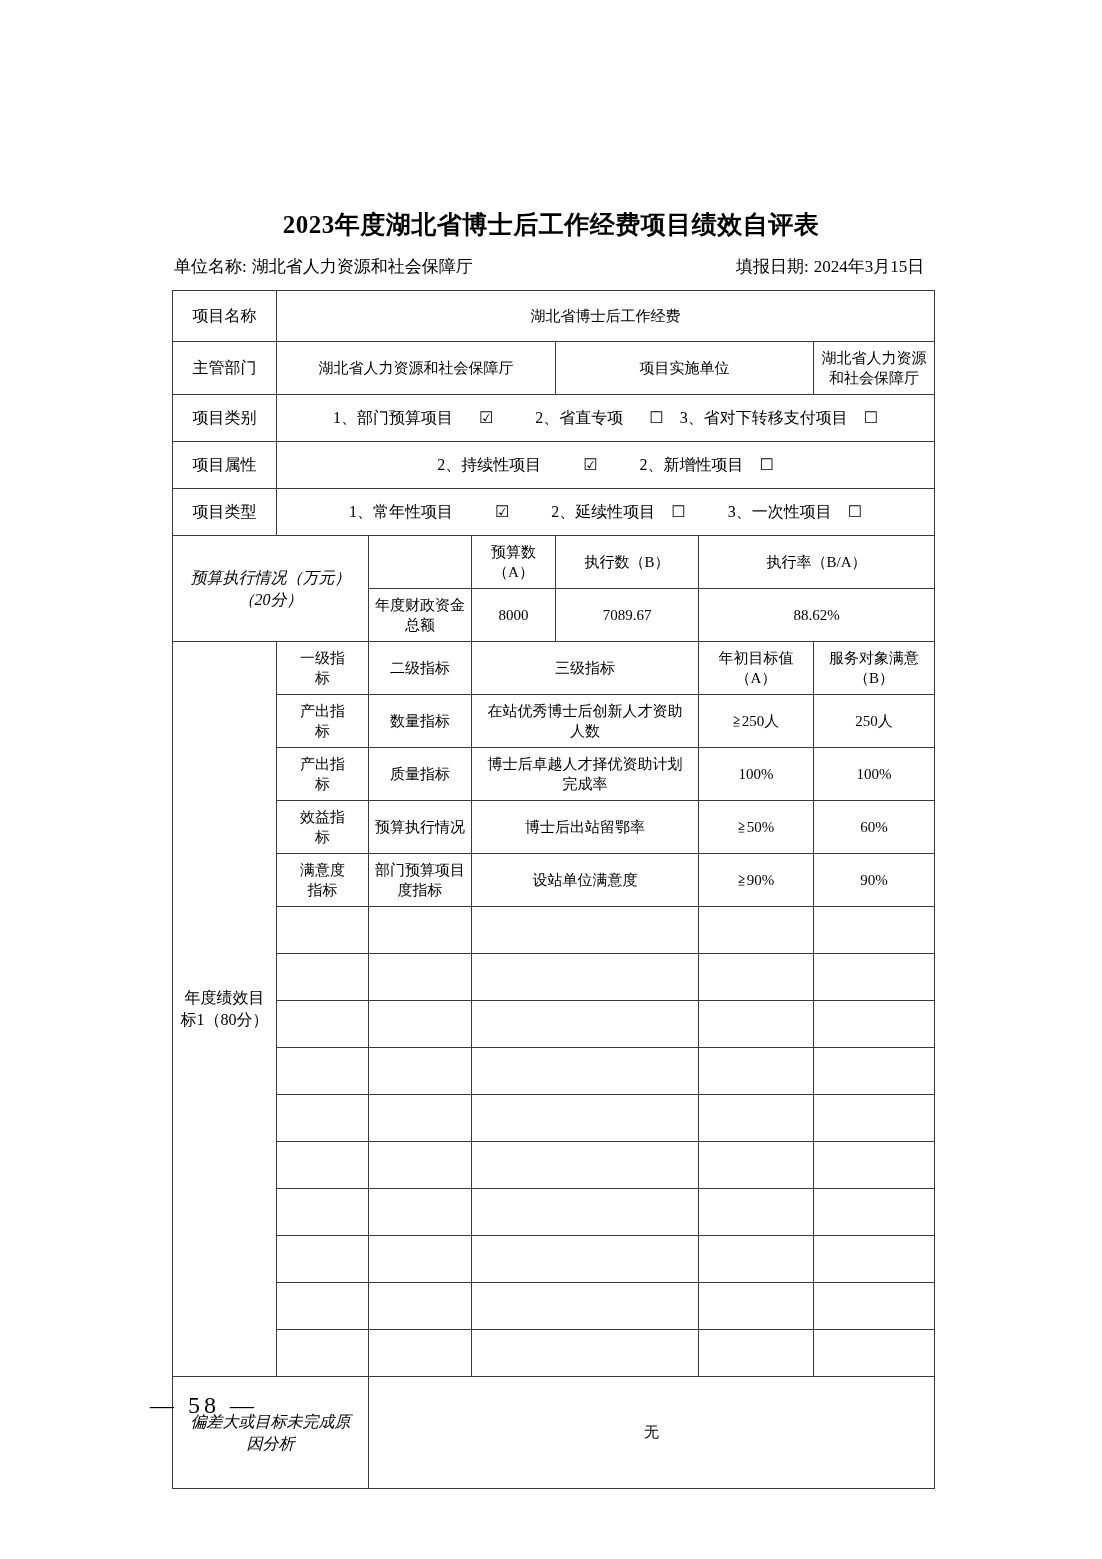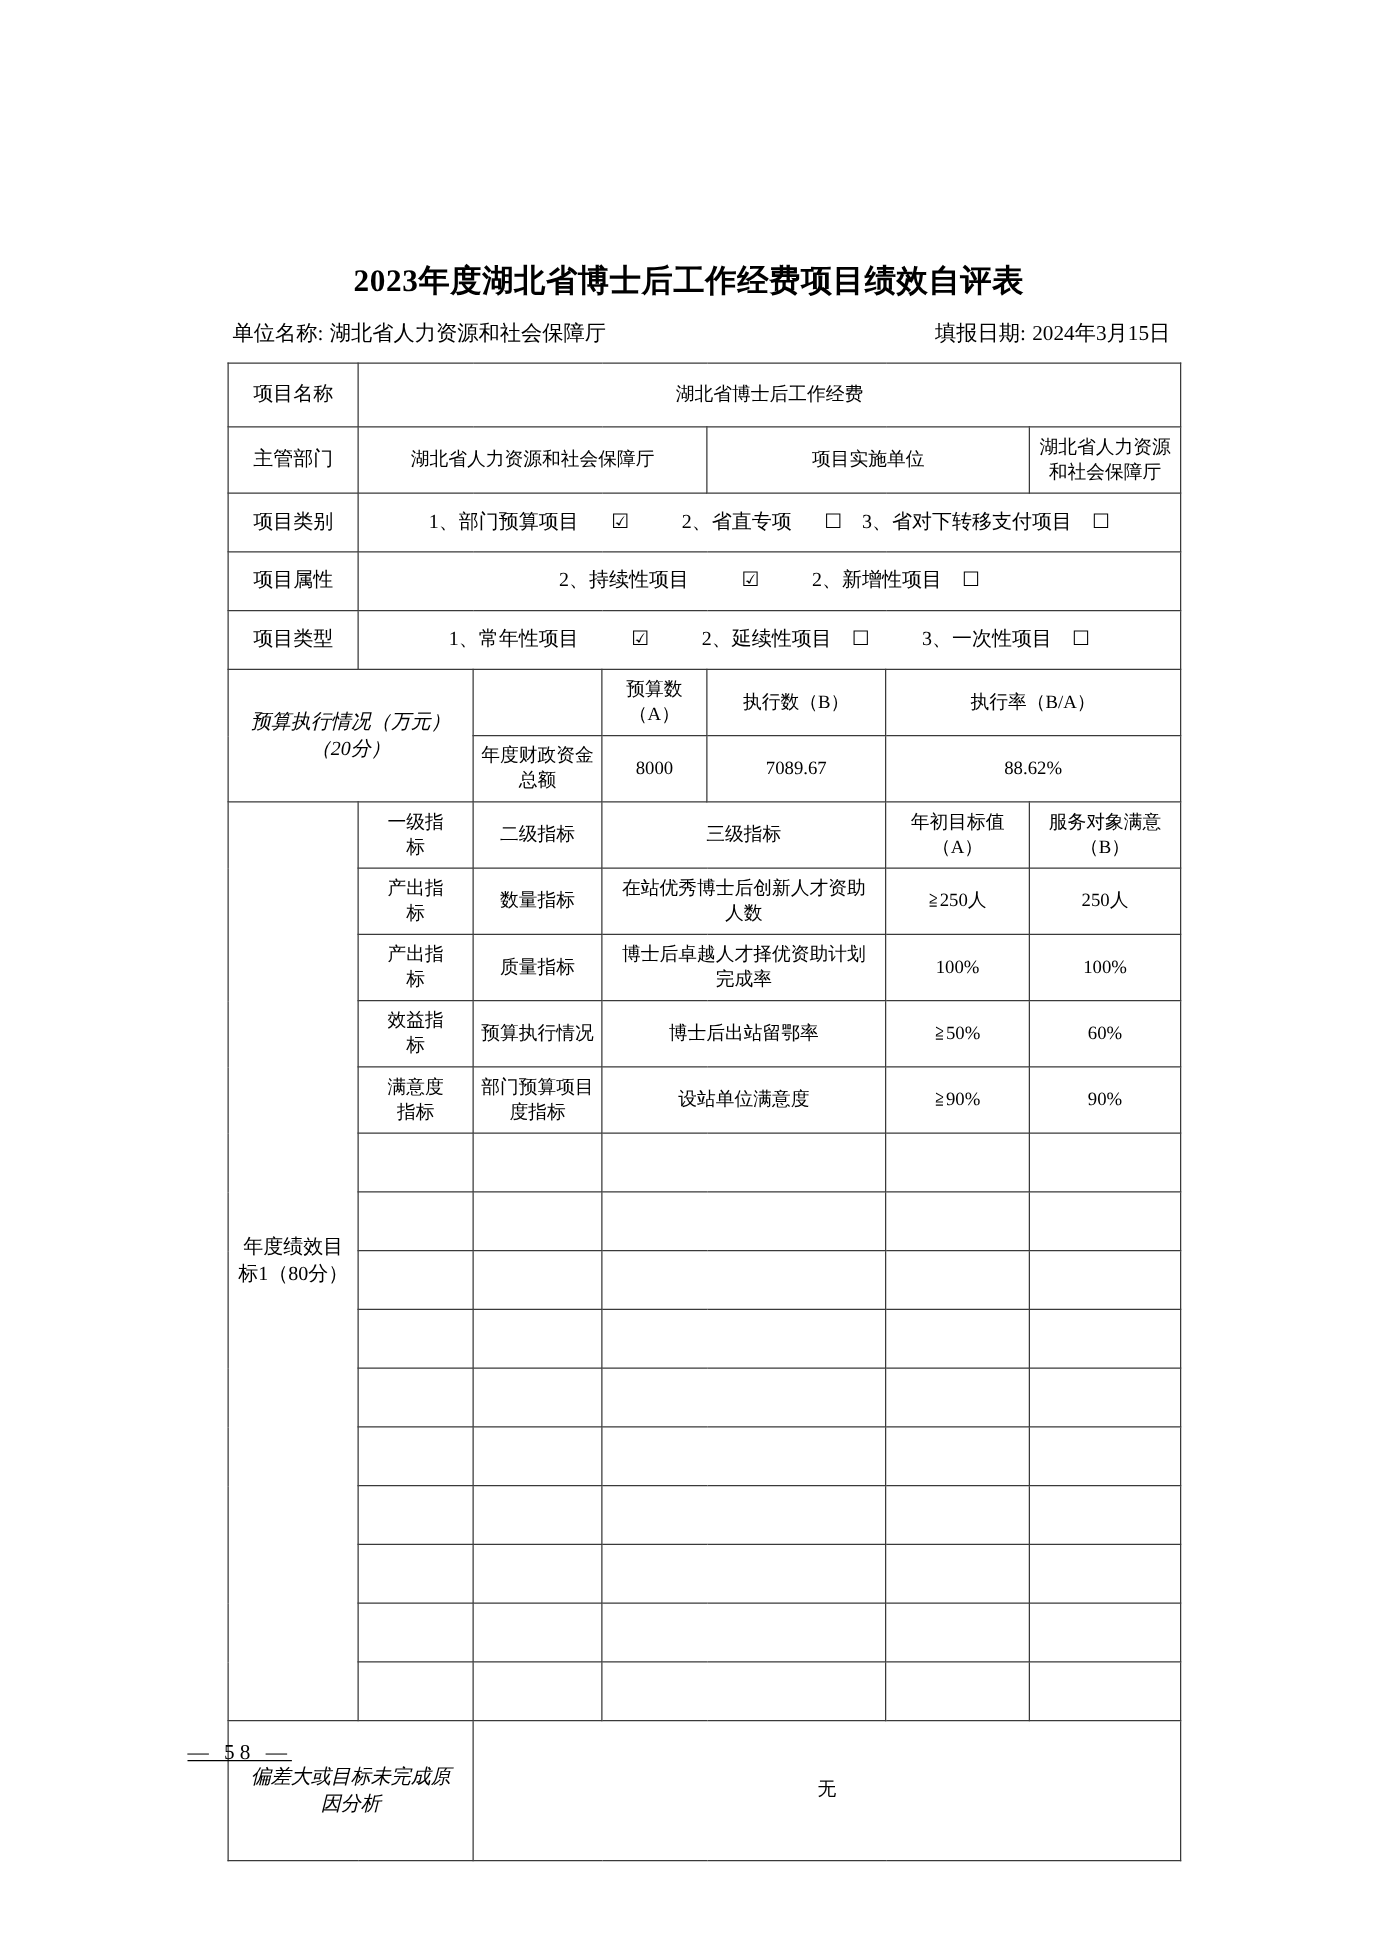--- a/index.html
+++ b/index.html
@@ -50,26 +50,26 @@
     left: 0;
     top: 0;
     white-space: nowrap;
   }
   .meta-right {
     position: absolute;
     left: 562px;
     top: 0;
     white-space: nowrap;
   }
-  .meta-label { margin-right: 5px; margin-left: 12px; }
+  .meta-label { margin-right: 5px; }
 
   
   table.main {
     position: absolute;
-    left: 182px;
+    left: 172px;
     top: 290px;
     width: 762px;
     border-collapse: collapse;
     table-layout: fixed;
     font-size: 15px;
     padding-left: 20px;
   }
   table.main td {
     border: 1px solid #3a3a3a;
     padding: 3px 4px;
@@ -122,24 +122,23 @@
     padding-left: 12px;
     vertical-align: middle;
     font-size: 16px;
   }
 
   
   .page-number {
     position: absolute;
     left: 150px;
     top: 1392px;
-    font-size: 17px;
+    font-size: 24px;
     letter-spacing: 4px;
     font-family: "Liberation Serif", "DejaVu Serif", serif;
-    text-decoration: underline;
   }
 </style>
 </head>
 <body>
 
 <div class="page">
 
   <div class="doc-title">2023年度湖北省博士后工作经费项目绩效自评表</div>
 
   <div class="meta-row">

